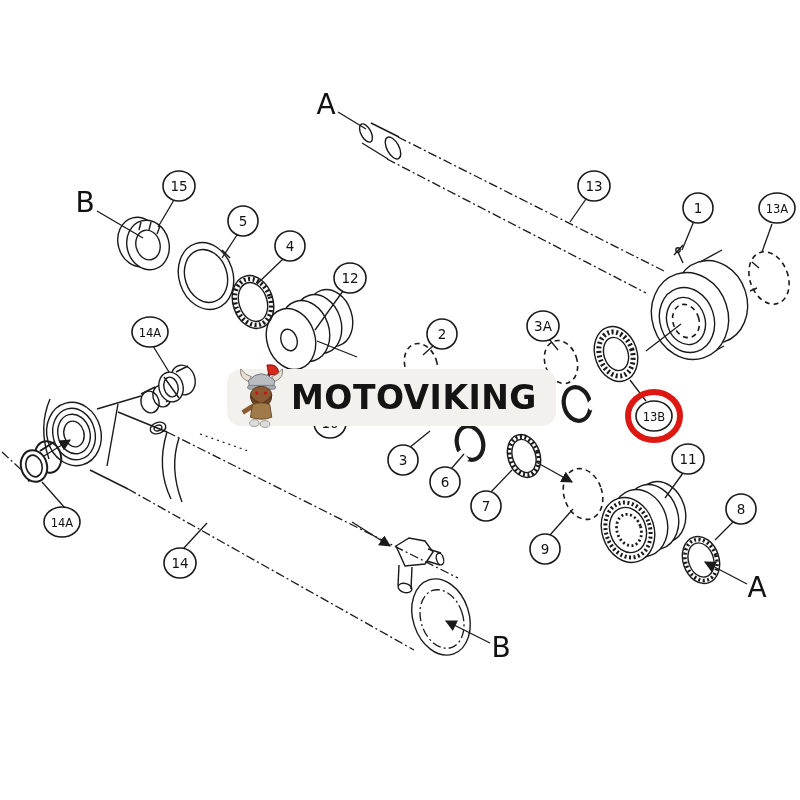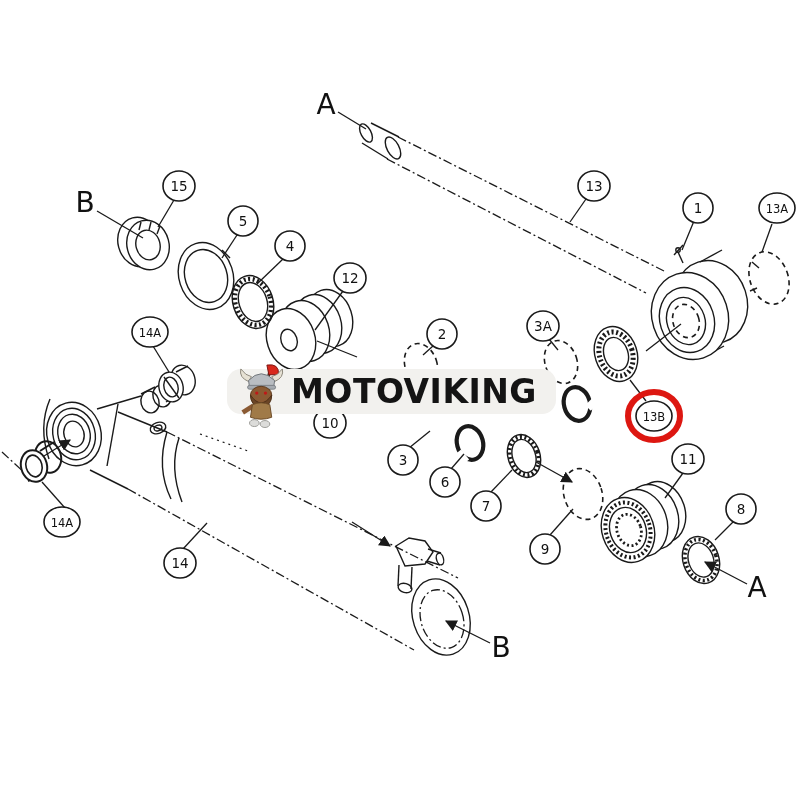--- a/index.html
+++ b/index.html
@@ -6,21 +6,21 @@
   .stage{position:relative;width:800px;height:800px;background:#fff;overflow:hidden;
          font-family:"DejaVu Sans",sans-serif;}
   svg.diagram{position:absolute;left:0;top:0;}
   svg text{font-family:"DejaVu Sans",sans-serif;}
   .ln{stroke:#1a1a1a;stroke-width:1.4;fill:none;}
   .ph{stroke:#1a1a1a;stroke-width:1.3;fill:none;stroke-dasharray:9 3 2 3;}
   .dsh{stroke:#1a1a1a;stroke-width:1.6;fill:none;stroke-dasharray:5 4;}
   .knurl{fill:none;stroke:#1a1a1a;stroke-dasharray:2 2.5;}
   .wfill{fill:#ffffff;stroke:#1a1a1a;stroke-width:1.4;}
   .leader{stroke:#1a1a1a;stroke-width:1.3;fill:none;}
-  .logo-bar{position:absolute;left:227px;top:369px;width:329px;height:45px;
+  .logo-bar{position:absolute;left:227px;top:369px;width:329px;height:57px;
             background:#f2f1ee;border-radius:14px;display:flex;align-items:center;
             overflow:visible;}
   .logo-text{margin-left:64px;font-size:33px;font-weight:800;letter-spacing:.5px;
              color:#141414;white-space:nowrap;}
   .mascot{position:absolute;left:8px;top:-7px;width:58px;height:68px;}
 </style>
 </head>
 <body>
 
 <div class="stage">

